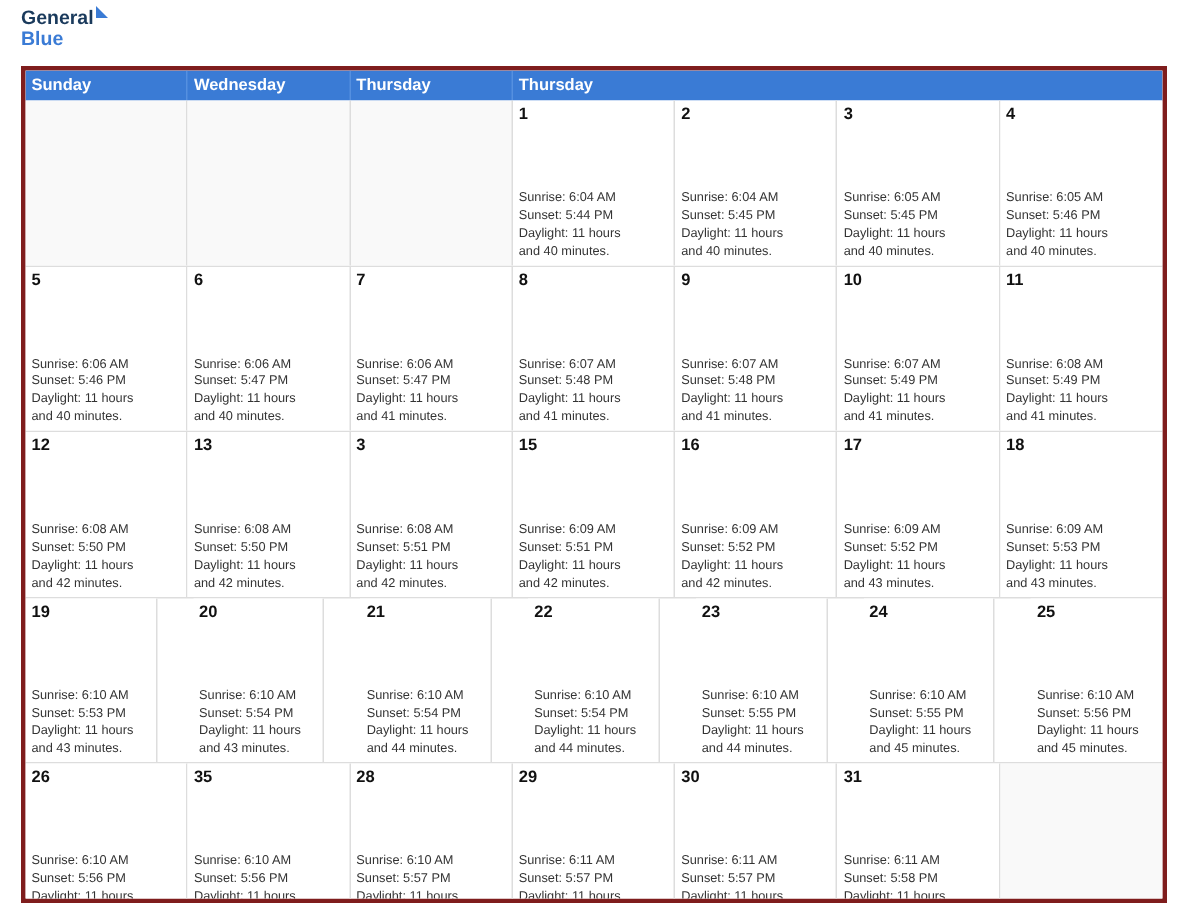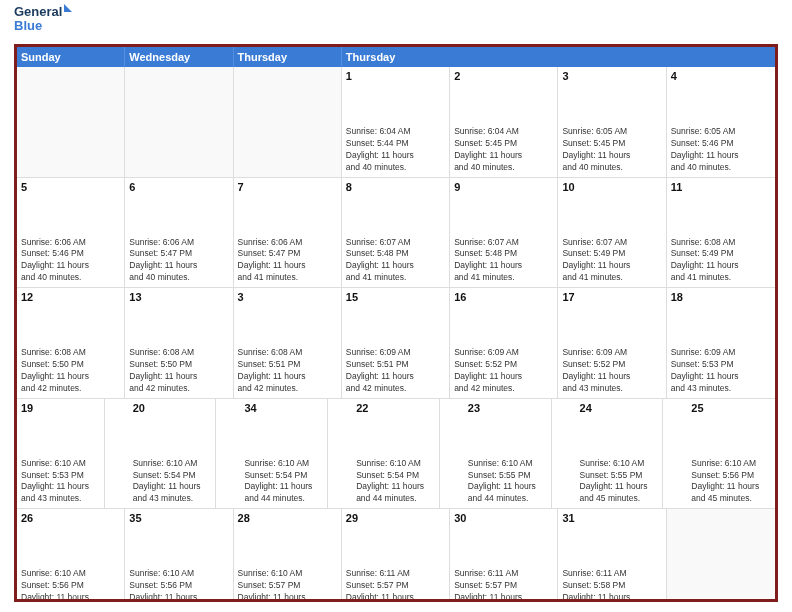--- a/index.html
+++ b/index.html
@@ -206,21 +206,21 @@
         <div class="cal-row" style="min-height: 104px; gap: 24px;">
           <div class="cal-cell">
             <div class="day-number">19</div>
             <div class="day-info">Sunrise: 6:10 AM<br>Sunset: 5:53 PM<br>Daylight: 11 hours<br>and 43 minutes.</div>
           </div>
           <div class="cal-cell">
             <div class="day-number">20</div>
             <div class="day-info">Sunrise: 6:10 AM<br>Sunset: 5:54 PM<br>Daylight: 11 hours<br>and 43 minutes.</div>
           </div>
           <div class="cal-cell">
-            <div class="day-number">34</div>
+            <div class="day-number">21</div>
             <div class="day-info">Sunrise: 6:10 AM<br>Sunset: 5:54 PM<br>Daylight: 11 hours<br>and 44 minutes.</div>
           </div>
           <div class="cal-cell">
             <div class="day-number">22</div>
             <div class="day-info">Sunrise: 6:10 AM<br>Sunset: 5:54 PM<br>Daylight: 11 hours<br>and 44 minutes.</div>
           </div>
           <div class="cal-cell">
             <div class="day-number">23</div>
             <div class="day-info">Sunrise: 6:10 AM<br>Sunset: 5:55 PM<br>Daylight: 11 hours<br>and 44 minutes.</div>
           </div>

